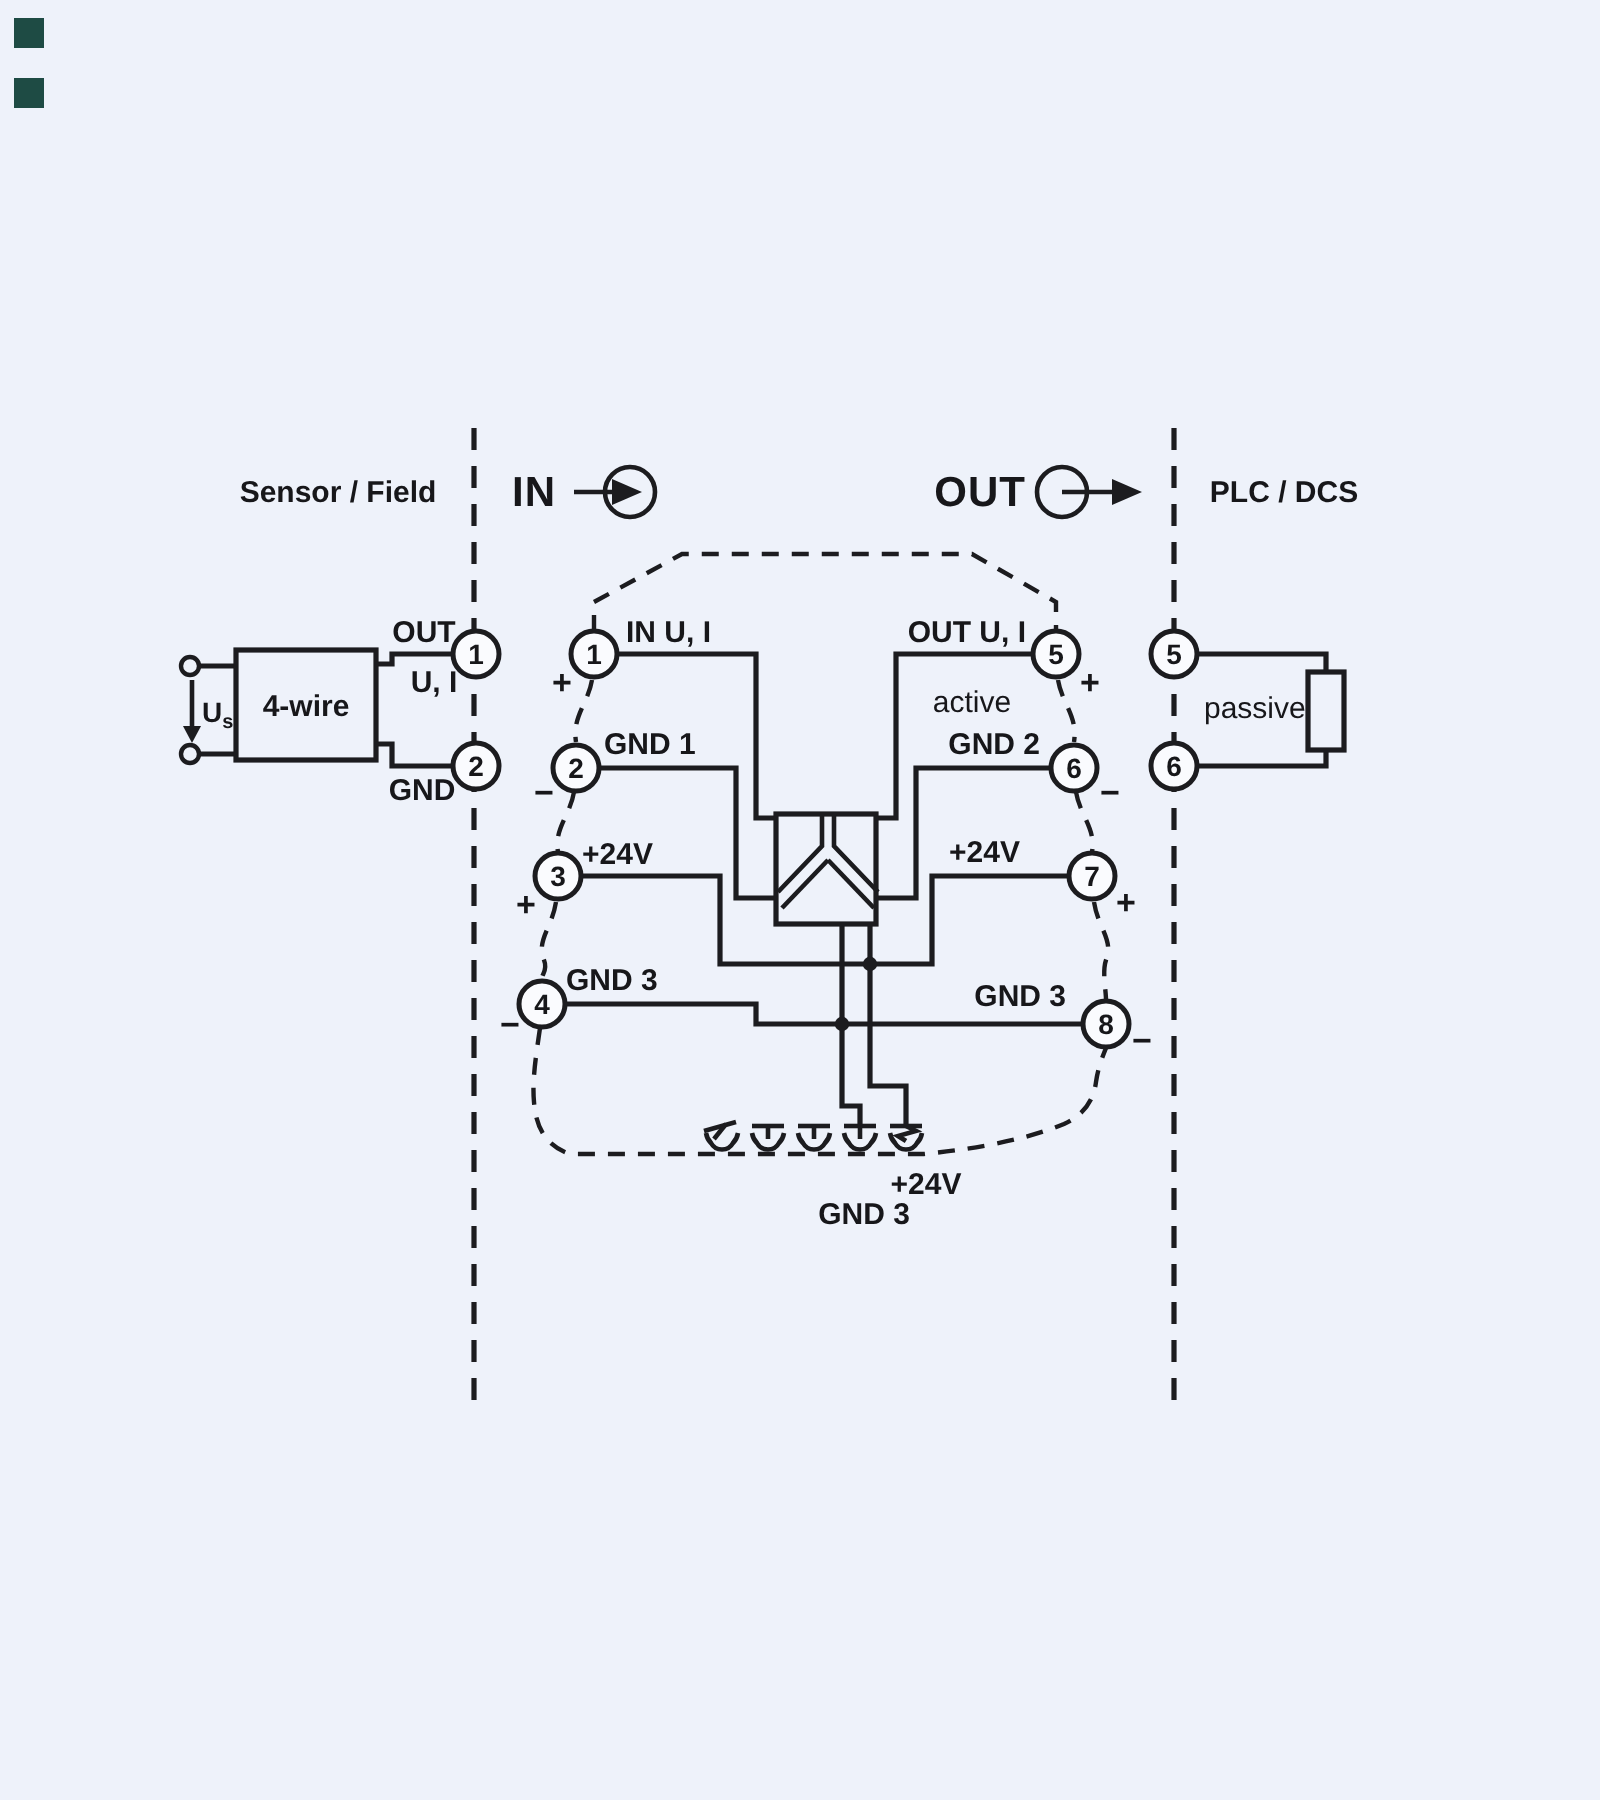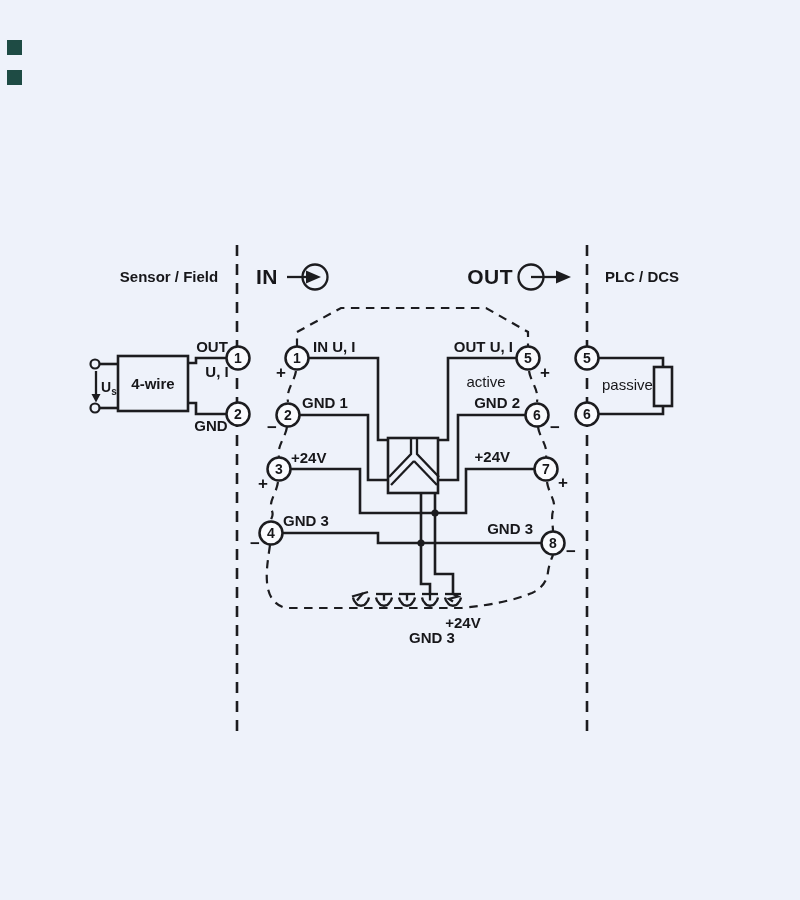--- a/index.html
+++ b/index.html
@@ -1,17 +1,17 @@
 <!DOCTYPE html>
 <html><head>
 <meta charset="utf-8">
 <style>
   html,body{margin:0;padding:0;}
   body{width:800px;height:900px;background:#eef2fa;position:relative;overflow:hidden;}
-  .stage{position:absolute;inset:0;margin-top:31px;}
+  .stage{position:absolute;inset:0;}
   .sq{position:absolute;left:7px;width:15px;height:15px;background:#1e4b44;}
   .sq1{top:9px;}
   .sq2{top:39px;}
   svg{position:absolute;left:0;top:0;}
   .w{stroke:#1c1c1f;stroke-width:2.6;fill:none;stroke-linejoin:miter;stroke-linecap:butt;}
   .w2{stroke:#1c1c1f;stroke-width:2.3;fill:none;}
   .dashsep{stroke:#1c1c1f;stroke-width:2.6;fill:none;stroke-dasharray:11 8;}
   .mod{stroke:#1c1c1f;stroke-width:2.2;fill:none;stroke-dasharray:8.5 6.5;}
   .term{fill:#fafbfe;stroke:#1c1c1f;stroke-width:2.5;}
   .opencirc{fill:#eef2fa;stroke:#1c1c1f;stroke-width:2.2;}

